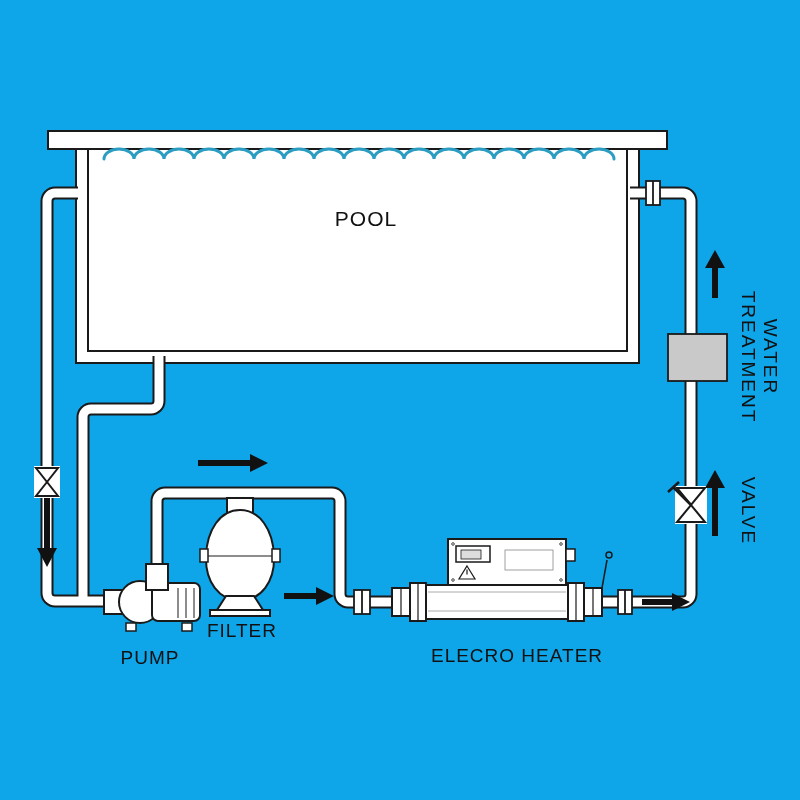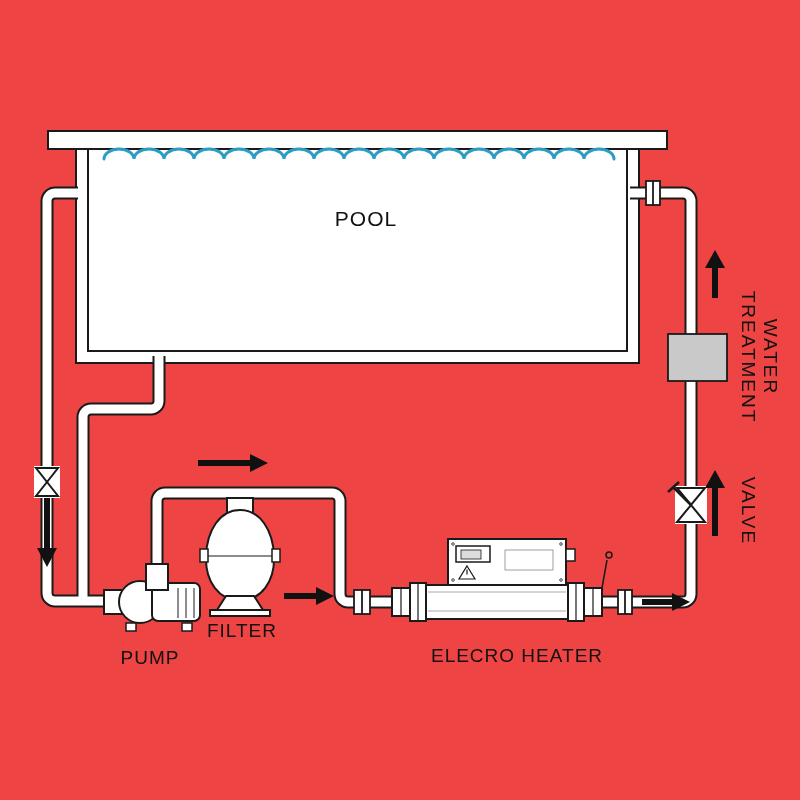--- a/index.html
+++ b/index.html
@@ -1,16 +1,16 @@
 <!DOCTYPE html>
 <html><head>
 <meta charset="utf-8">
 <style>
   html,body{margin:0;padding:0;background:#ffffff;}
-  .stage{width:800px;height:800px;position:relative;background:#ef4444;overflow:hidden;}
+  .stage{width:800px;height:800px;position:relative;background:#0ea5e9;overflow:hidden;}
   svg{display:block;}
   text{font-family:"Liberation Sans", sans-serif;fill:#111111;}
   .lbl{font-size:19px;letter-spacing:1px;}
   .lbl-big{font-size:21px;letter-spacing:1px;}
   .lbl-vert{font-size:19px;letter-spacing:2px;}
 </style>
 </head>
 <body>
 
 <div class="stage">

